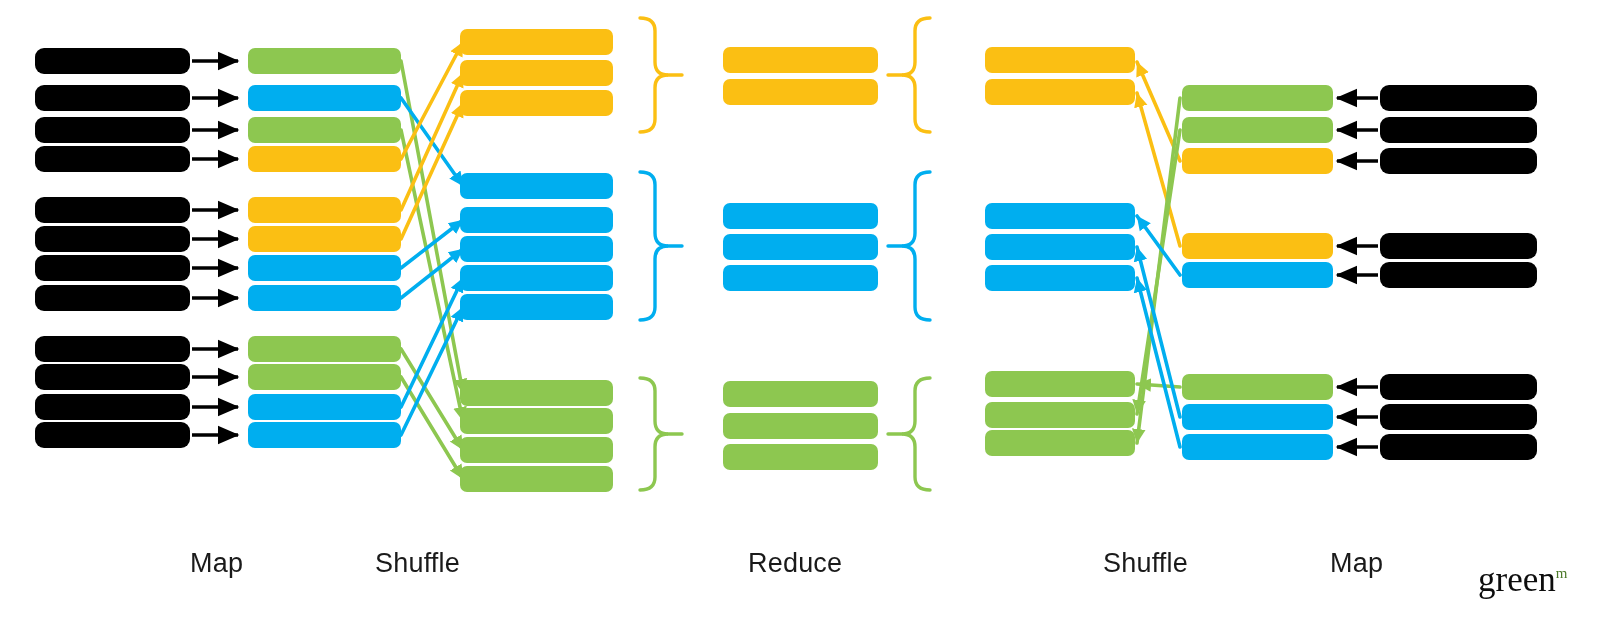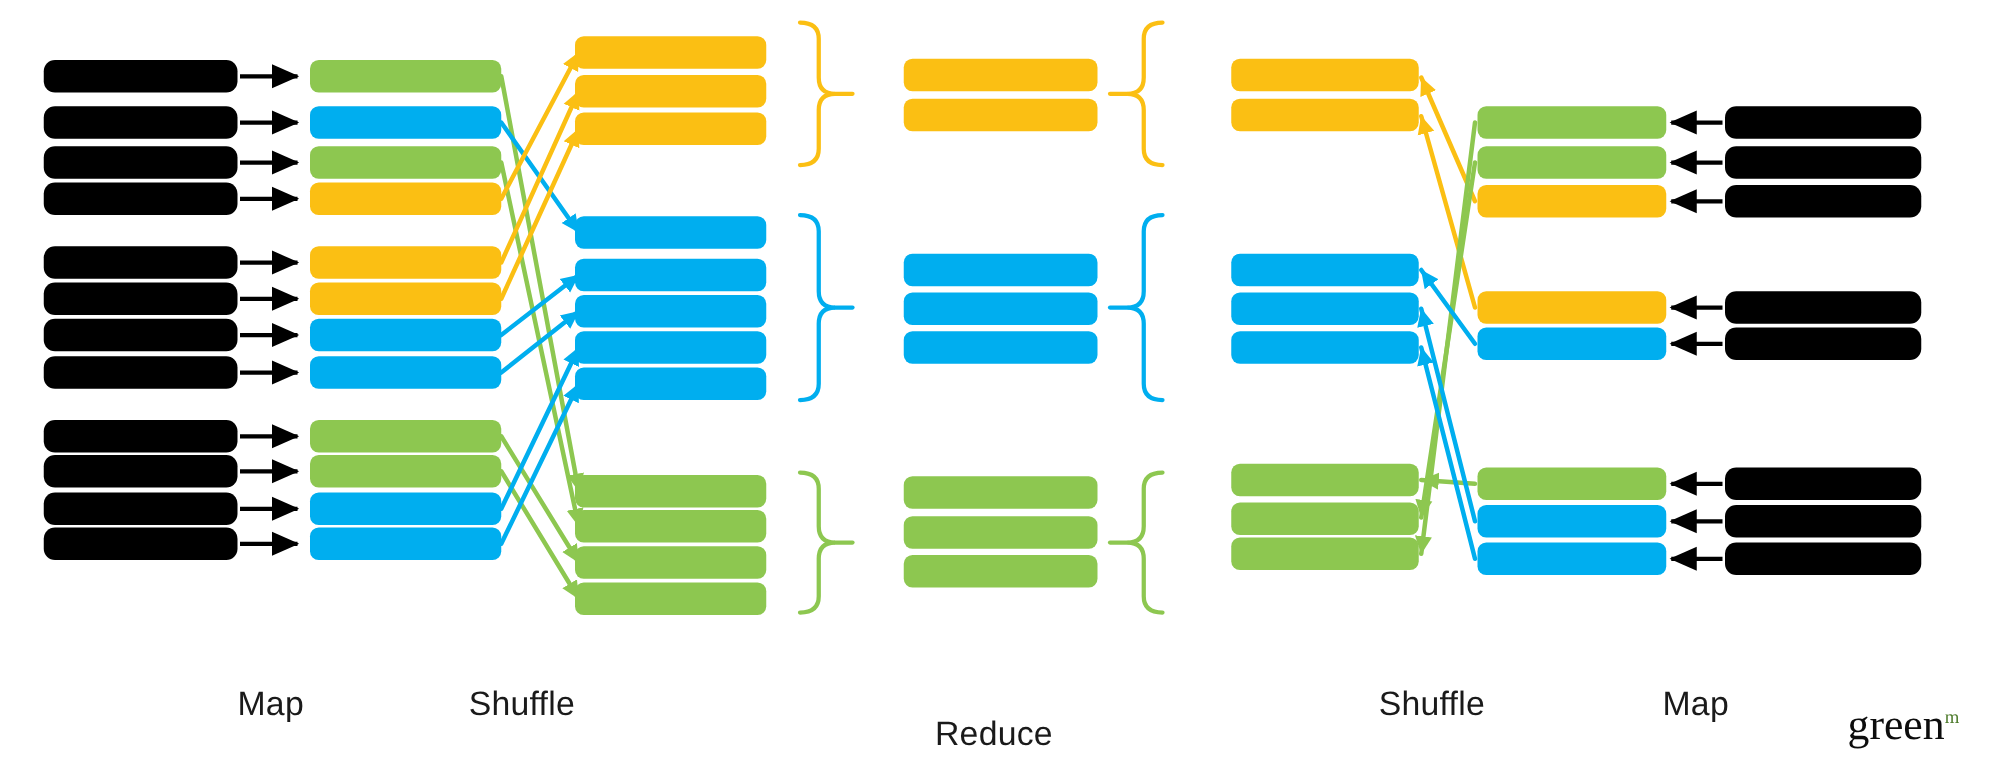--- a/index.html
+++ b/index.html
@@ -191,21 +191,21 @@
       <div class="bar black" style="left: 1380px; top: 233px; width: 157px; height: 26px;"></div>
       <div class="bar black" style="left: 1380px; top: 262px; width: 157px; height: 26px;"></div>
       <div class="bar black" style="left: 1380px; top: 374px; width: 157px; height: 26px;"></div>
       <div class="bar black" style="left: 1380px; top: 404px; width: 157px; height: 26px;"></div>
       <div class="bar black" style="left: 1380px; top: 434px; width: 157px; height: 26px;"></div>
     </div>
 
   <div id="labels">
       <div class="label" style="left: 190px; top: 548px;">Map</div>
       <div class="label" style="left: 375px; top: 548px;">Shuffle</div>
-      <div class="label" style="left: 748px; top: 572px;">Reduce</div>
+      <div class="label" style="left: 748px; top: 548px;">Reduce</div>
       <div class="label" style="left: 1103px; top: 548px;">Shuffle</div>
       <div class="label" style="left: 1330px; top: 548px;">Map</div>
     </div>
 
   <div id="logo" style="left: 1478px; top: 562px;">
     <span>green</span><span class="tm">m</span>
   </div>
 
 </div>
 

